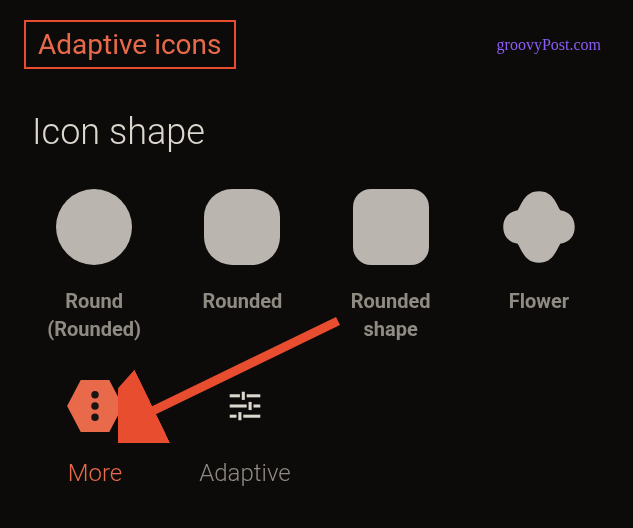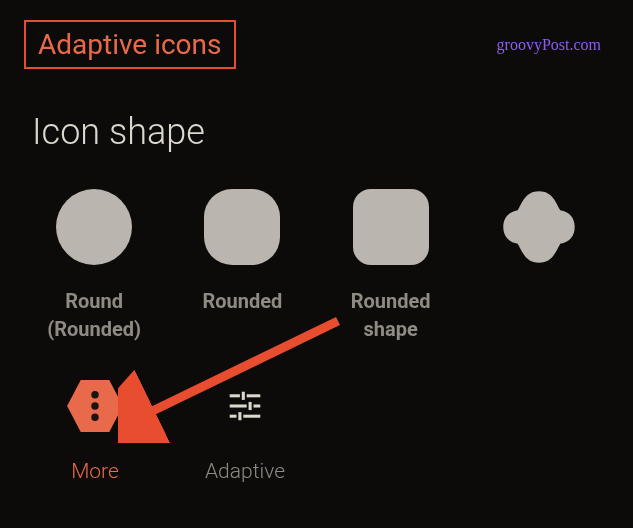--- a/index.html
+++ b/index.html
@@ -85,21 +85,21 @@
     }
     .hexagon-container {
       width: 62px;
       height: 62px;
       display: flex;
       align-items: center;
       justify-content: center;
       margin-bottom: 22px;
     }
     .action-label {
-      font-size: 21px;
+      font-size: 24px;
       text-align: center;
       font-weight: 300;
     }
     .action-label.selected { color: #e96a4b; }
     .action-label.normal { color: #8f8a82; }
     .customize-icon {
       width: 62px;
       height: 62px;
       display: flex;
       align-items: center;
@@ -141,20 +141,21 @@
     <div class="shape-label">
       <span>Rounded</span><br><span>shape</span>
     </div>
   </div>
   <div class="shape-option">
     <div class="shape-preview shape-flower">
       <svg width="78" height="78" viewBox="0 0 100 100">
         <path d="M50 3 C68 3 72 18 78 28 C90 30 97 38 97 50 C97 62 90 70 78 72 C72 82 68 97 50 97 C32 97 28 82 22 72 C10 70 3 62 3 50 C3 38 10 30 22 28 C28 18 32 3 50 3 Z" fill="#bab5ae"></path>
       </svg>
     </div>
+    <div class="shape-label">Flower</div>
   </div>
 </div>
 
 <div class="actions-row">
   <div class="action-option">
     <div class="hexagon-container">
       <svg width="62" height="62" viewBox="0 0 100 100">
         <polygon points="27,8 73,8 95,50 73,92 27,92 5,50" fill="#e96a4b"></polygon>
         <circle cx="50" cy="32" r="6" fill="#1a1512"></circle>
         <circle cx="50" cy="50" r="6" fill="#1a1512"></circle>

